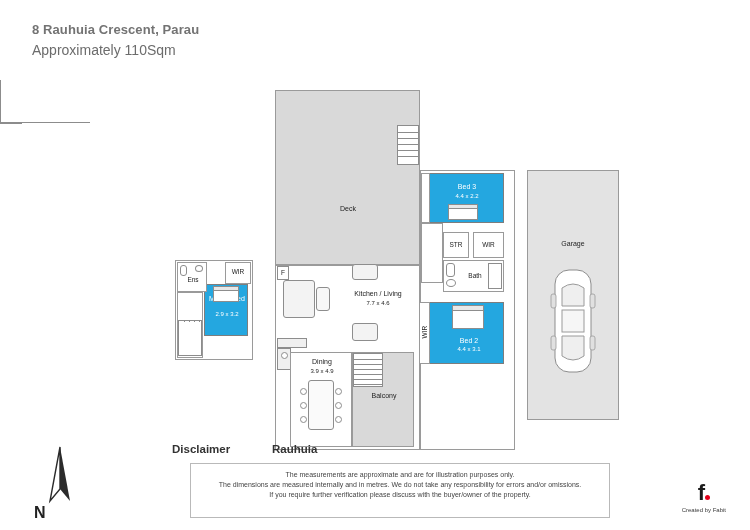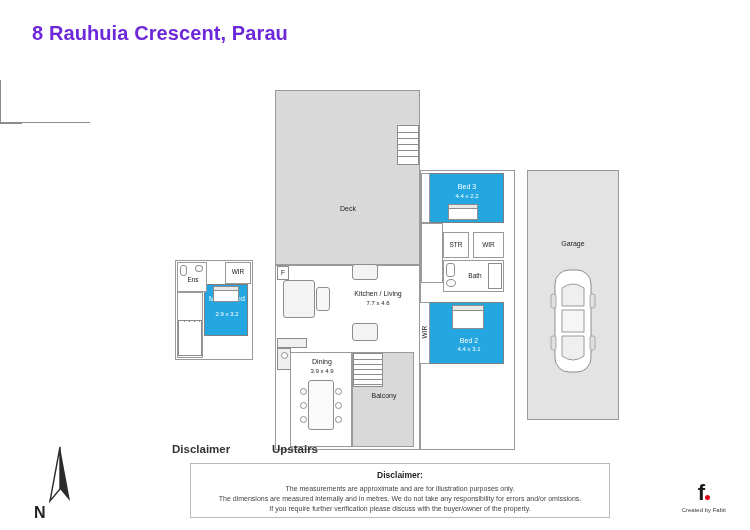--- a/index.html
+++ b/index.html
@@ -9,21 +9,21 @@
     background: #ffffff;
     font-family: "Liberation Sans", sans-serif;
     color: #333;
     position: relative;
     overflow: hidden;
   }
   .page { position:absolute; inset:0; }
 
   
   .header { position:absolute; left:32px; top:22px; }
-  .title { font-size:20px; font-weight:600; color:#6d28d9; letter-spacing:0.1px; }
+  .title { font-size:13px; font-weight:600; color:#737373; letter-spacing:0.1px; }
   .subtitle { font-size:14px; color:#6c6c6c; margin-top:5px; }
 
   .brand { position:absolute; right:28px; top:22px; text-align:right; }
   .brand-name { font-size:25px; font-weight:700; color:#1b3d6d; letter-spacing:-0.2px; }
   .brand-bar { height:4px; background:#0aa7e0; width:22px; margin-left:auto; margin-top:2px; }
 
   
   .plan { position:absolute; left:0; top:80px; width:750px; height:370px; }
 
   .shape { position:absolute; }
@@ -77,20 +77,21 @@
   .fabit-dot { display:inline-block; width:5px; height:5px; border-radius:50%; background:#e2001a; margin-left:1px; vertical-align:baseline; }
   .fabit-txt { font-size:6px; color:#3a3a3a; margin-top:3px; }
 </style>
 </head>
 <body>
 
 <div class="page">
 
   <div class="header">
     <div class="title">8 Rauhuia Crescent, Parau</div>
+    <div class="subtitle">Approximately 110Sqm</div>
   </div>
 
 
   <div class="plan">
 
     <div class="shape grey" style="left:275px; top:10px; width:145px; height:175px;"></div>
     <div class="lbl roomname" style="left:313px; top:125px; width:70px;">Deck</div>
 
     <div class="stairs" style="left:397px; top:45px; width:22px; height:40px;">
       <i style="top:6px;"></i>
@@ -213,32 +214,31 @@
         <i style="left:10px;"></i>
         <i style="left:15px;"></i>
         <i style="left:20px;"></i>
     </div>
 
     <div class="thinline" style="left:253px; top:205px; width:22px; height:1px;"></div>
 
   </div>
 
   <div class="caption" style="left:172px; top:443px;">Disclaimer</div>
-  <div class="caption" style="left:272px; top:443px;">Upstairs</div>
+  <div class="caption" style="left:272px; top:443px;">Rauhuia</div>
 
   <div class="compass">
     <svg width="60" height="66" viewBox="0 0 60 66">
       <path d="M30 2 L40 56 L30 44 Z" fill="#2b2b2b"></path>
       <path d="M30 2 L20 56 L30 44 Z" fill="#ffffff" stroke="#2b2b2b" stroke-width="1.4"></path>
     </svg>
     <div class="n">N</div>
   </div>
 
   <div class="disclaimer">
-    <h4>Disclaimer:</h4>
     <p>The measurements are approximate and are for illustration purposes only.</p>
     <p>The dimensions are measured internally and in metres. We do not take any responsibility for errors and/or omissions.</p>
     <p>If you require further verification please discuss with the buyer/owner of the property.</p>
   </div>
 
   <div class="fabit">
     <div class="fabit-f">
       <span>f</span><span class="fabit-dot"></span>
     </div>
     <div class="fabit-txt">Created by Fabit</div>

